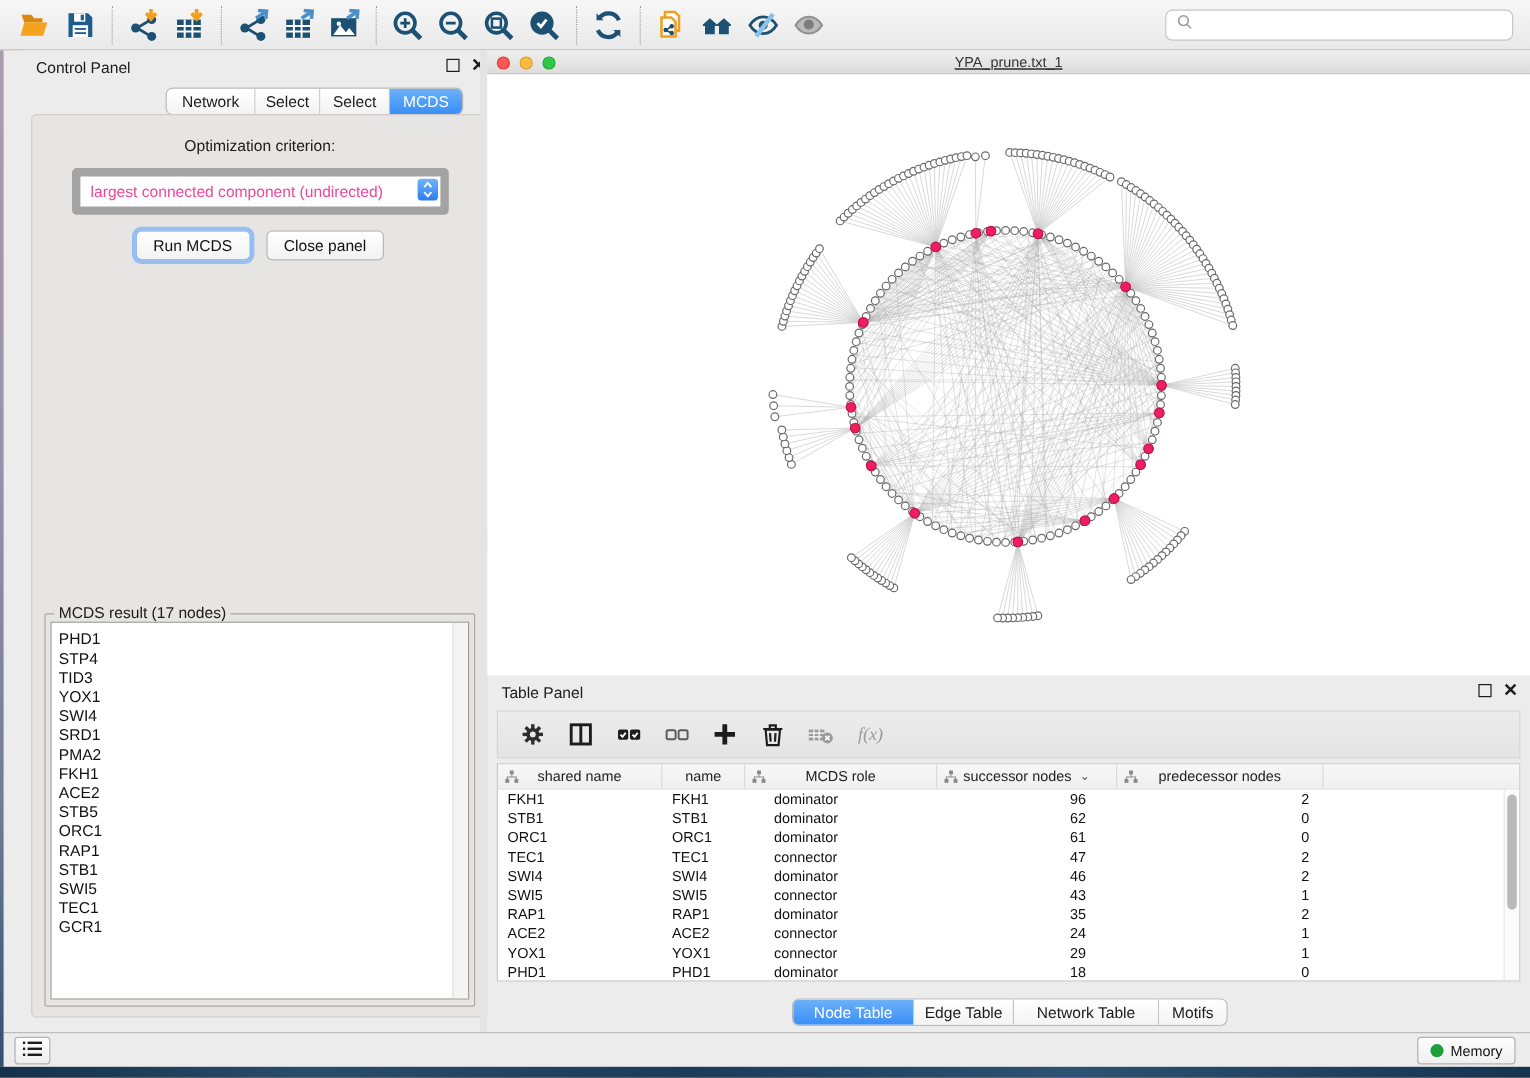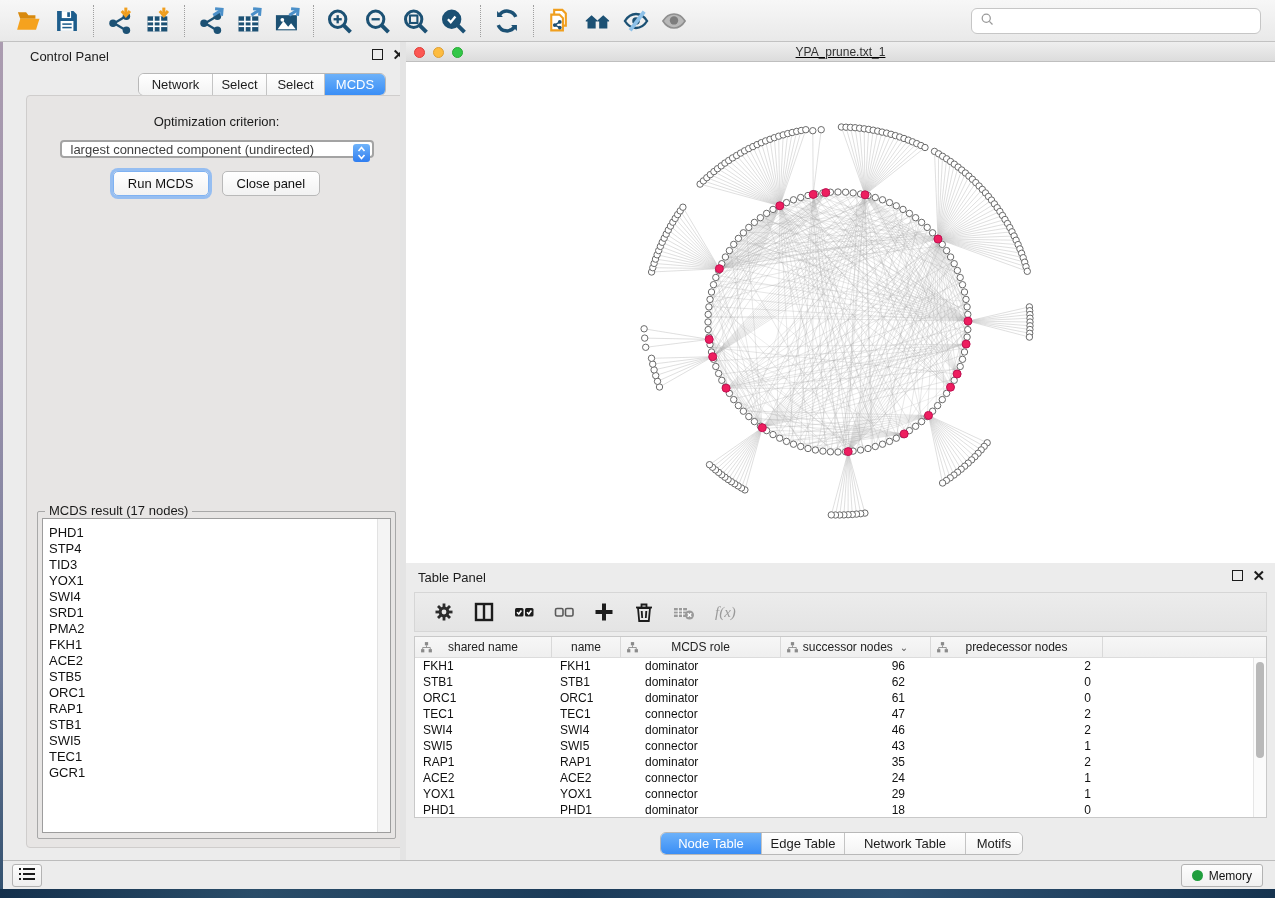--- a/index.html
+++ b/index.html
@@ -34,22 +34,22 @@
   .seg-tabs { position:absolute; display:flex; border:1px solid #b8b8b8; border-radius:6px; overflow:hidden; background:#fff; }
   .cp-tabs { left:75px; top:31px;margin-left:45px; }
   .seg-tab { font-size:13px; color:#1c1c1c; background:linear-gradient(#ffffff,#f3f3f3);
     padding:3px 0; border-right:1px solid #c4c4c4; text-align:center; border-top:none; border-bottom:none; border-left:none; }
   .seg-tab:last-child { border-right:none; }
   .seg-tab.selected { background:linear-gradient(#6cb1f9,#3a8ef6); color:#fff; }
 
   .cp-content { position:absolute; left:8px; right:8px; top:53px; bottom:12px;
     background:#e7e5e4; border:1px solid #cfcdcc; border-radius:4px; }
   .opt-label { margin-top:18px; text-align:center; font-size:13px; color:#1a1a1a; }
-  .opt-select { position:relative; margin:11px auto 0; width:314px; height:18px; background:#fff;
-    border:2px solid #a3a3a3; border-radius:4px; font-size:13px; color:#404040;
+  .opt-select { position:relative; margin:11px auto 0; width:314px; height:39px; background:#fff;
+    border:7px solid #a3a3a3; border-radius:4px; font-size:13px; color:#ec4899;
     display:flex; align-items:center; padding-left:9px; }
   .opt-stepper { position:absolute; right:2px; top:1.5px; width:17px; height:18px; border-radius:3px;
     background:linear-gradient(#70b4fa,#2f7df0); display:flex; flex-direction:column; align-items:center; justify-content:center; }
   .opt-stepper svg { display:block; }
   .btn-row { margin-top:13px; display:flex; justify-content:center; gap:13px; }
   .cp-btn { font-size:13px; color:#111; background:linear-gradient(#ffffff,#f2f2f2);
     border:1px solid #b9b9b9; border-radius:5px; padding:4px 14px; }
   .cp-btn.focused { box-shadow:0 0 0 3px rgba(97,163,250,.6); border-color:#7fb2f2; }
 
   .groupbox { position:absolute; left:10px; right:10px; top:415px; bottom:8px;

